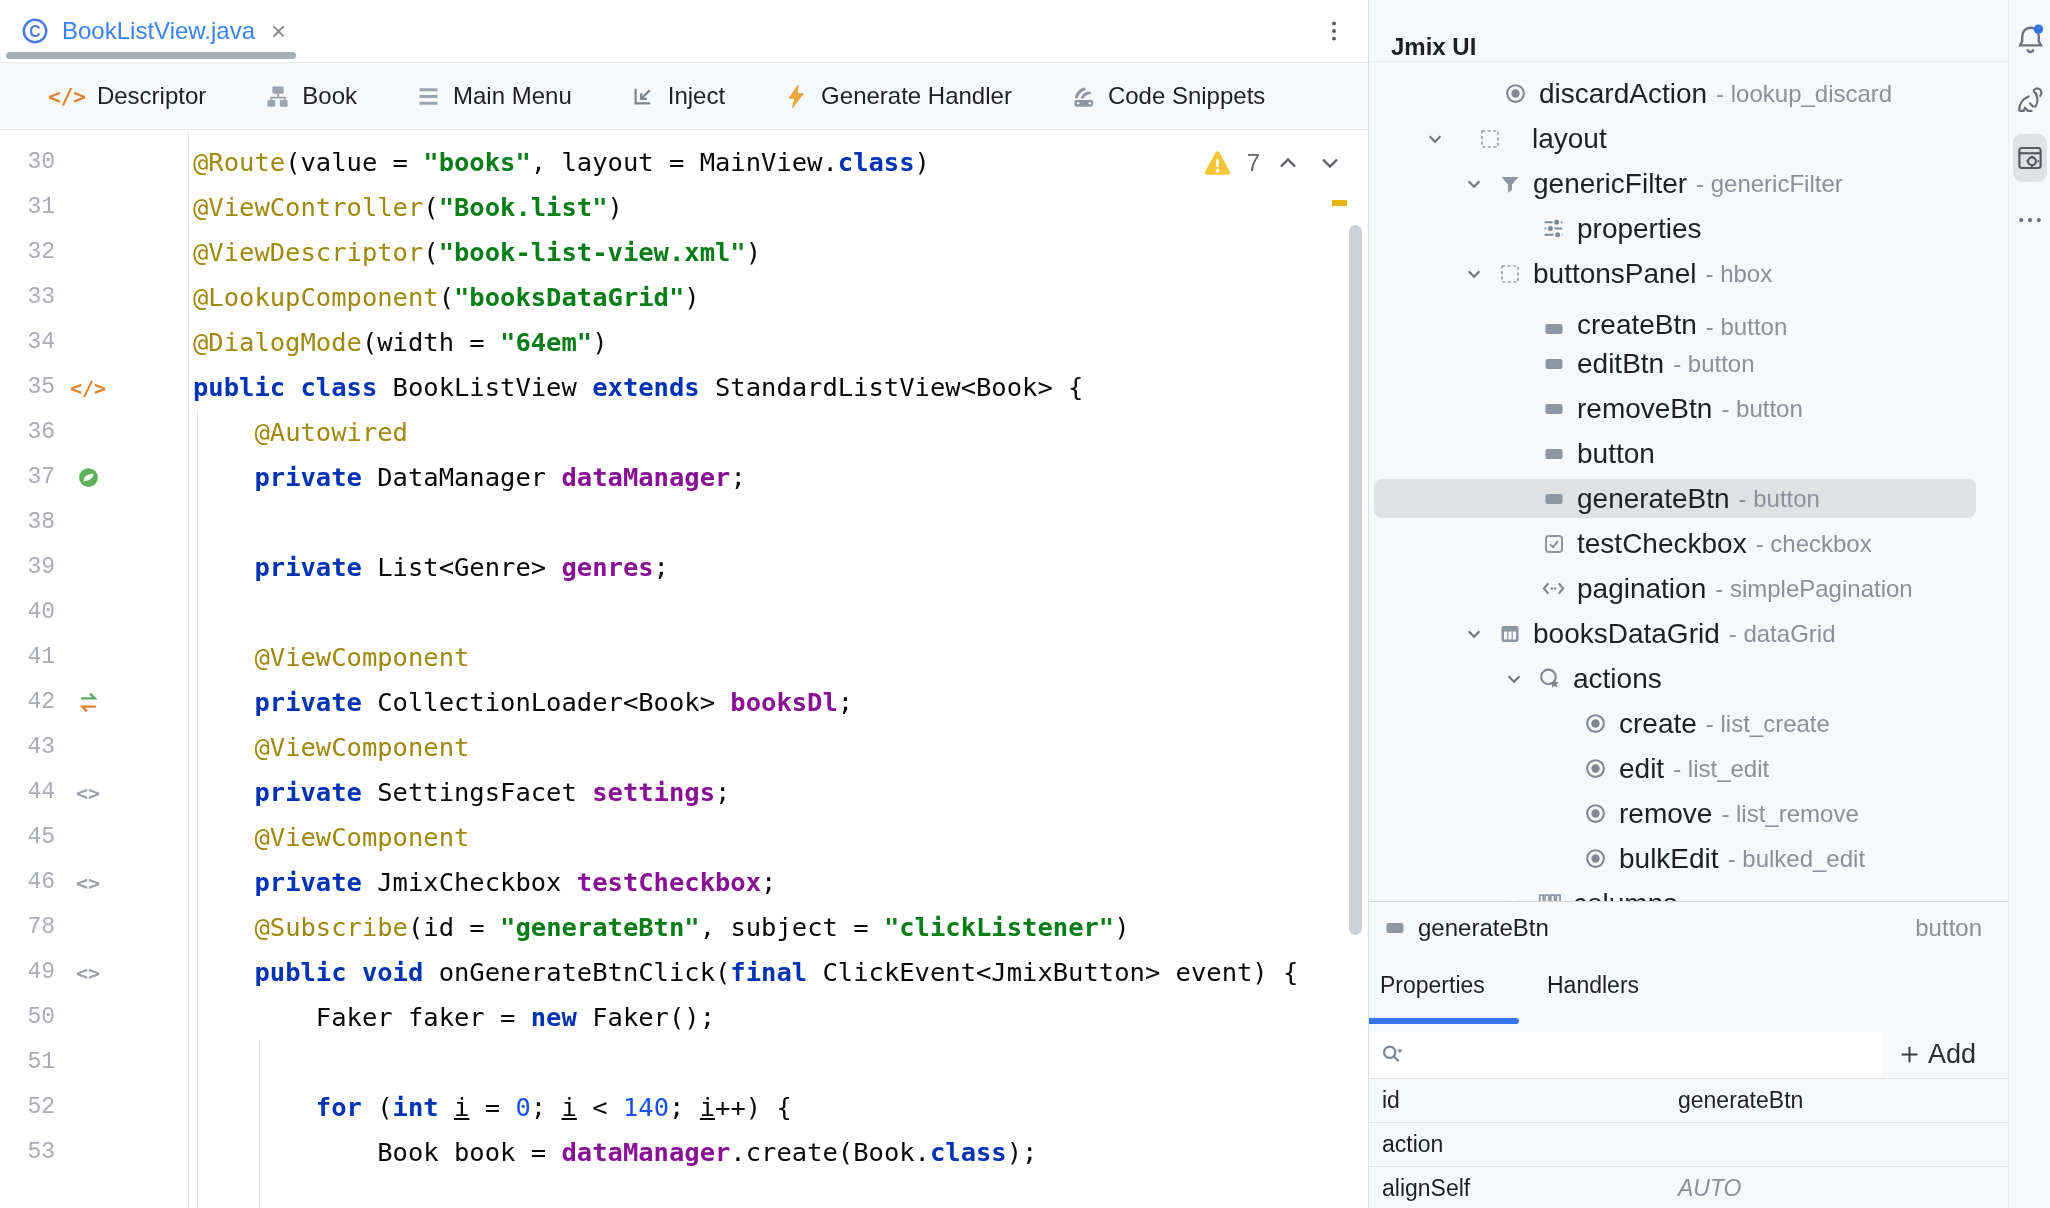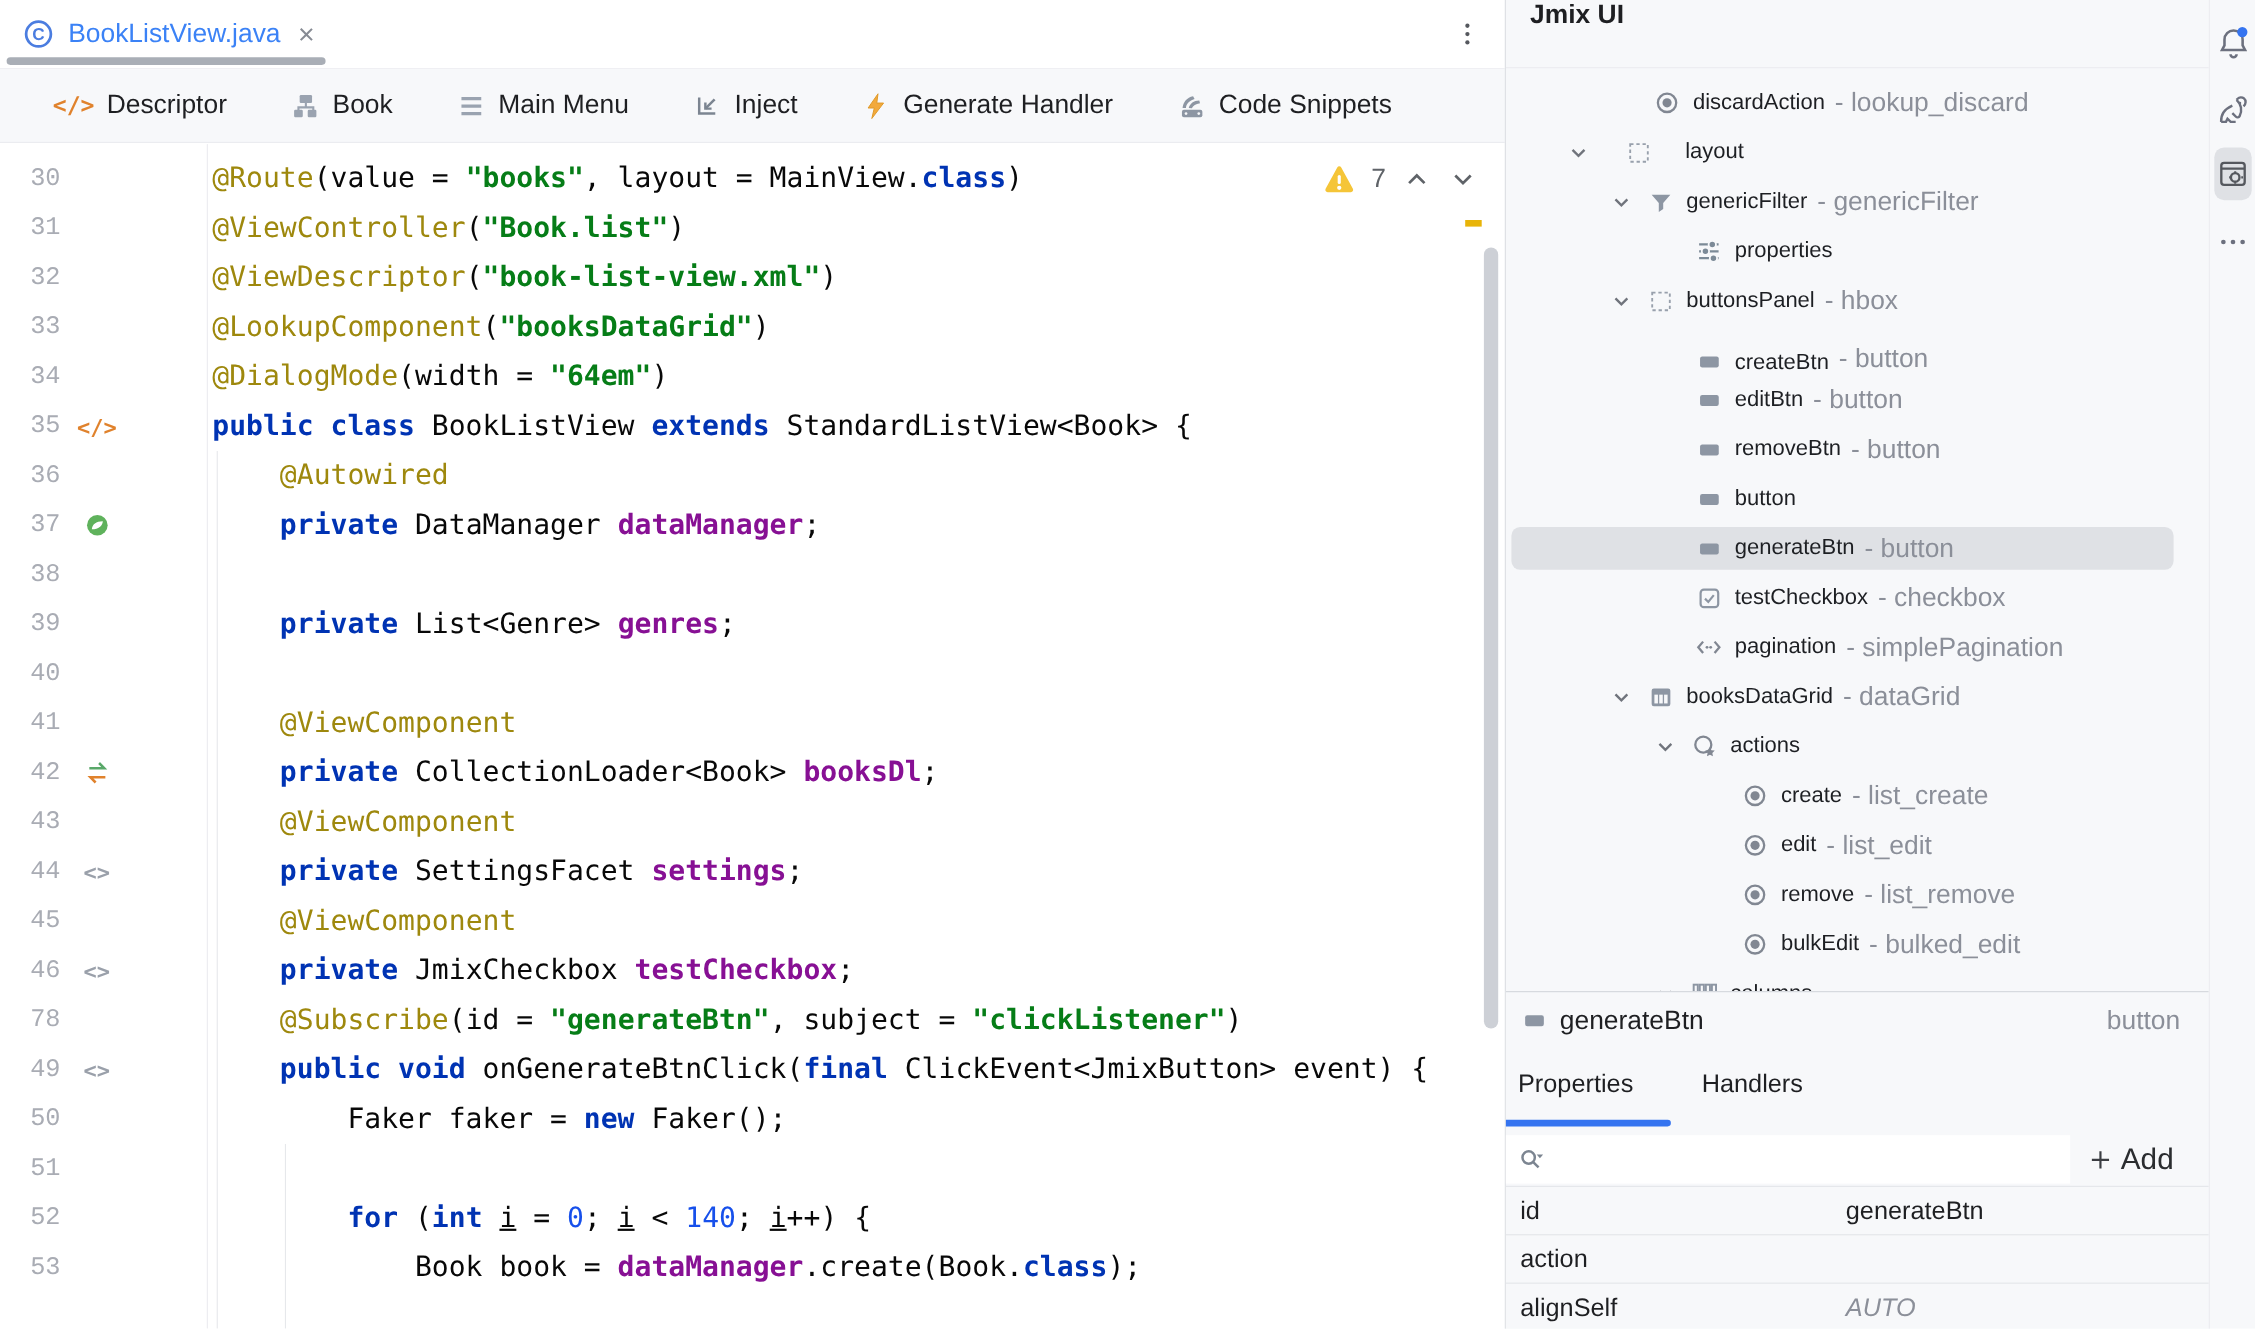--- a/index.html
+++ b/index.html
@@ -34,27 +34,27 @@
   .ct .fld{color:#871094;font-weight:bold;}
   .ct .num{color:#1750EB;}
   .ct .var{text-decoration:underline;}
   .mono-glyph{font-family:"DejaVu Sans Mono",monospace;font-weight:bold;font-size:21px;}
   .warn-widget{position:absolute;top:13px;right:24px;height:38px;display:flex;align-items:center;gap:14px;z-index:5;}
   .warn-count{font-size:24px;color:#5f6368;}
   .stripe-mark{position:absolute;left:1332px;top:69px;width:15px;height:6px;background:#e8b408;z-index:4;}
   .scroll-thumb{position:absolute;left:1349px;top:94px;width:13px;height:710px;border-radius:7px;background:#cdd0d6;z-index:4;}
   
   .right-panel{position:absolute;left:1368px;top:0;width:640px;height:1208px;background:#f7f8fa;border-left:1px solid #dcdee3;box-sizing:border-box;}
-  .panel-header{position:absolute;left:0;top:0;width:100%;height:62px;border-bottom:1px solid #ebecf0;display:flex;align-items:flex-start;padding-left:22px;box-sizing:border-box;font-size:24px;font-weight:bold;color:#1e1f22;}
+  .panel-header{position:absolute;left:0;top:0;width:100%;height:62px;border-bottom:1px solid #ebecf0;display:flex;align-items:flex-end;padding-left:22px;box-sizing:border-box;font-size:24px;font-weight:bold;color:#1e1f22;}
   .tree{position:absolute;left:0;top:63px;width:100%;height:838px;overflow:hidden;padding-top:8px;box-sizing:border-box;}
   .tree-row{position:relative;height:45px;display:flex;align-items:center;}
   .tree-row .sel-bg{position:absolute;left:5px;top:3px;width:602px;height:39px;border-radius:8px;background:#dfe1e5;}
   .tree-chevron{width:26px;height:26px;margin-right:10px;position:relative;flex:0 0 auto;}
   .tree-icon{width:25px;height:25px;margin-right:11px;display:flex;align-items:center;justify-content:center;flex:0 0 auto;position:relative;}
-  .tree-label{font-size:20px;color:#1d1f23;position:relative;white-space:nowrap;}
+  .tree-label{font-size:28px;color:#1d1f23;position:relative;white-space:nowrap;}
   .tree-suffix{font-size:24px;color:#8b8f99;margin-left:9px;position:relative;white-space:nowrap;}
   
   .inspector{position:absolute;left:0;top:901px;width:100%;bottom:0;border-top:1px solid #d3d6dc;background:#f7f8fa;box-sizing:border-box;}
   .insp-header{position:absolute;left:0;top:0;width:100%;height:52px;display:flex;align-items:center;padding:0 26px 0 14px;box-sizing:border-box;gap:11px;}
   .insp-name{font-size:24px;color:#1e1f22;}
   .insp-type{margin-left:auto;font-size:24px;color:#8b8f99;}
   .insp-tabs{position:absolute;left:0;top:58px;width:100%;height:70px;}
   .insp-tab{position:absolute;top:12px;font-size:23px;color:#1e1f22;}
   .insp-tab-underline{position:absolute;left:0;top:58px;width:150px;height:6px;border-radius:0 3px 3px 0;background:#3574f0;}
   .insp-search{position:absolute;left:0;top:130px;width:513px;height:44px;background:#ffffff;display:flex;align-items:center;padding-left:10px;box-sizing:border-box;}

